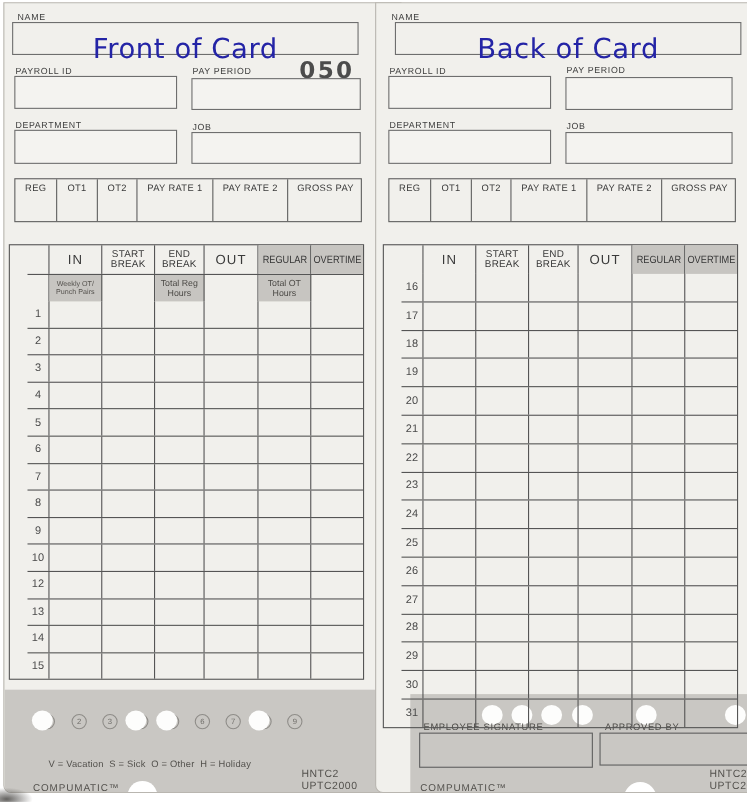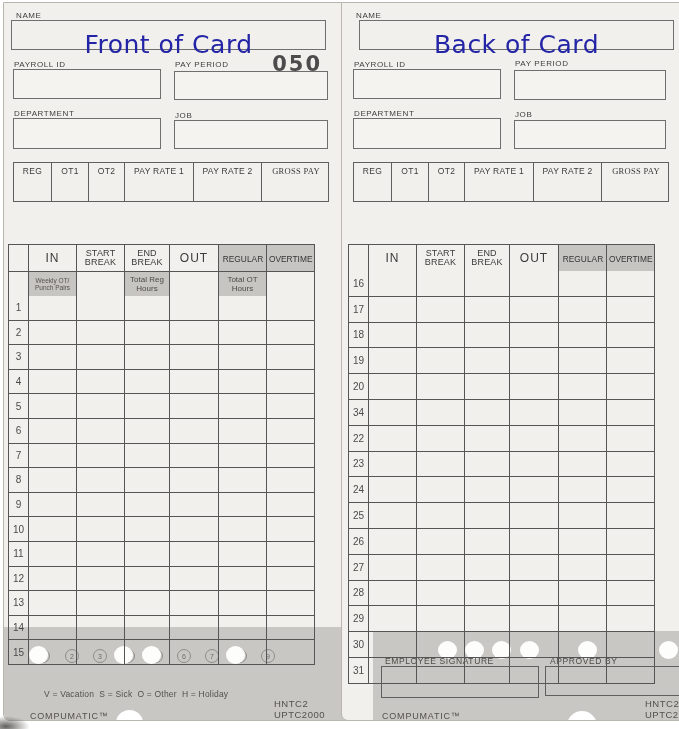--- a/index.html
+++ b/index.html
@@ -20,24 +20,24 @@
 
   .payperiod-num{position:absolute;left:260px;top:49px;width:58px;text-align:right;
                  font-family:"DejaVu Sans",sans-serif;font-weight:bold;font-size:21px;
                  color:#4c4c4c;letter-spacing:2px;}
 
   
   .paysum{position:absolute;left:9px;top:159px;width:316px;height:40px;display:grid;
           grid-template-columns:38px 37px 36px 69px 68px 68px;border:1.5px solid #5f5f5f;box-sizing:border-box;}
   .paysum-cell{border-right:1.5px solid #5f5f5f;font-size:8.5px;color:#3a3a3a;text-align:center;
                padding-top:3px;letter-spacing:.3px;box-sizing:border-box;}
-  .paysum-cell:last-child{border-right:none;font-family:Liberation Serif, serif;}
+  .paysum-cell:last-child{border-right:none;}
 
   
-  .punch{position:absolute;left:4px;top:241px;width:305px;border:1.2px solid #555;box-sizing:content-box;background:transparent;}
+  .punch{position:absolute;left:4px;top:219px;width:305px;border:1.2px solid #555;box-sizing:content-box;background:transparent;padding-left:16px;}
   .prow{display:grid;grid-template-columns:20px 48px 48px 45px 49px 48px 47px;border-top:1px solid #555;}
   .prow:first-child{border-top:none;}
   .pcell{border-right:1px solid #555;box-sizing:border-box;display:flex;align-items:center;
          justify-content:center;text-align:center;overflow:hidden;}
   .pcell:last-child{border-right:none;}
   .phead{height:26px;}
   .psub{height:24px;}
   .pdata{height:23.6px;}
   .card-back .pdata{height:24.8px;}
   .h-big{font-size:12px;color:#3a3a3a;letter-spacing:1px;}
@@ -232,29 +232,20 @@
           <div class="prow pdata">
             <div class="pcell pnum">10</div>
             <div class="pcell"></div>
             <div class="pcell"></div>
             <div class="pcell"></div>
             <div class="pcell"></div>
             <div class="pcell"></div>
             <div class="pcell"></div>
           </div>
           <div class="prow pdata">
-            <div class="pcell pnum">11</div>
-            <div class="pcell"></div>
-            <div class="pcell"></div>
-            <div class="pcell"></div>
-            <div class="pcell"></div>
-            <div class="pcell"></div>
-            <div class="pcell"></div>
-          </div>
-          <div class="prow pdata">
             <div class="pcell pnum">12</div>
             <div class="pcell"></div>
             <div class="pcell"></div>
             <div class="pcell"></div>
             <div class="pcell"></div>
             <div class="pcell"></div>
             <div class="pcell"></div>
           </div>
           <div class="prow pdata">
             <div class="pcell pnum">13</div>
@@ -389,21 +380,21 @@
           <div class="prow pdata">
             <div class="pcell pnum">20</div>
             <div class="pcell"></div>
             <div class="pcell"></div>
             <div class="pcell"></div>
             <div class="pcell"></div>
             <div class="pcell"></div>
             <div class="pcell"></div>
           </div>
           <div class="prow pdata">
-            <div class="pcell pnum">34</div>
+            <div class="pcell pnum">21</div>
             <div class="pcell"></div>
             <div class="pcell"></div>
             <div class="pcell"></div>
             <div class="pcell"></div>
             <div class="pcell"></div>
             <div class="pcell"></div>
           </div>
           <div class="prow pdata">
             <div class="pcell pnum">22</div>
             <div class="pcell"></div>

